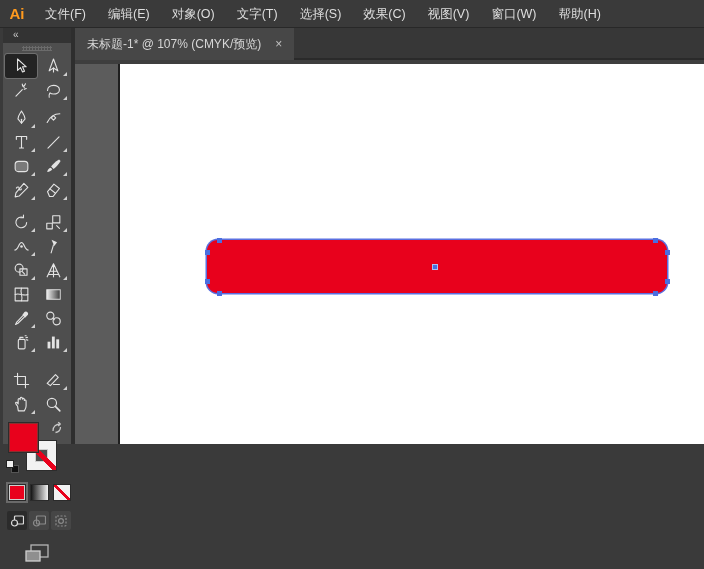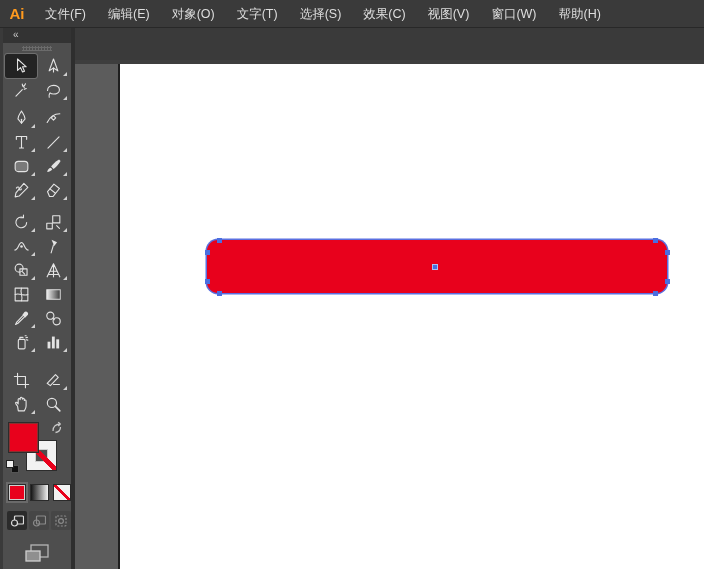--- a/index.html
+++ b/index.html
@@ -1,18 +1,18 @@
 <!DOCTYPE html>
 <html><head>
 <meta charset="utf-8">
 <style>
   * { margin:0; padding:0; box-sizing:border-box; }
   html,body { width:704px; height:569px; overflow:hidden; }
   body { font-family:"Liberation Sans","DejaVu Sans",sans-serif; background:#3a3a3a; }
-  .app { position:relative; width:704px; height:569px; background:#3a3a3a; }
+  .app { position:relative; width:704px; height:444px; background:#3a3a3a; }
 
   
   .menubar { position:absolute; left:0; top:0; width:704px; height:28px;
     background:#3a3a3a; border-bottom:1px solid #282828;
     display:flex; align-items:center; }
   .ai-logo { width:34px; text-align:center; font-weight:bold; font-size:15px;
     color:#ff9a1e; letter-spacing:0; }
   .menu-items { display:flex; height:100%; align-items:center; }
   .menu-item { padding:0 11px; font-size:12.5px; color:#dedede; line-height:28px; cursor:default; }
   .menubar-right { margin-left:auto; display:flex; align-items:center; gap:14px; padding-right:10px; }
@@ -351,20 +351,26 @@
     </div>
 
     <div class="screenmode">
       <svg viewBox="0 0 30 22">
         <rect x="9" y="3" width="17" height="12" fill="none" stroke="#b5b5b5" stroke-width="1.3"></rect>
         <rect x="4" y="9" width="14" height="10" fill="#8f8f8f" stroke="#cfcfcf" stroke-width="1.3"></rect>
       </svg>
     </div>
   </div>
 
+  <div class="tabbar">
+    <div class="doc-tab">
+      <span class="doc-tab-label">未标题-1* @ 107% (CMYK/预览)</span>
+      <span class="tab-close">×</span>
+    </div>
+  </div>
 
   <div class="canvas">
     <div class="artboard"></div>
     <div class="canvas-topline"></div>
     <div class="sel-rect" id="sel-rect" style="left: 132px; top: 180px; width: 460px; height: 53px; border-radius: 11px; background: rgb(232, 1, 28); box-shadow: rgb(90, 111, 224) 0px 0px 0px 1.5px;"></div>
     <div id="anchors">
         <div class="anchor" style="left: 141.5px; top: 177.5px; background: rgb(74, 110, 224);"></div>
         <div class="anchor" style="left: 129.5px; top: 189.5px; background: rgb(74, 110, 224);"></div>
         <div class="anchor" style="left: 129.5px; top: 218.5px; background: rgb(74, 110, 224);"></div>
         <div class="anchor" style="left: 141.5px; top: 230.5px; background: rgb(74, 110, 224);"></div>

